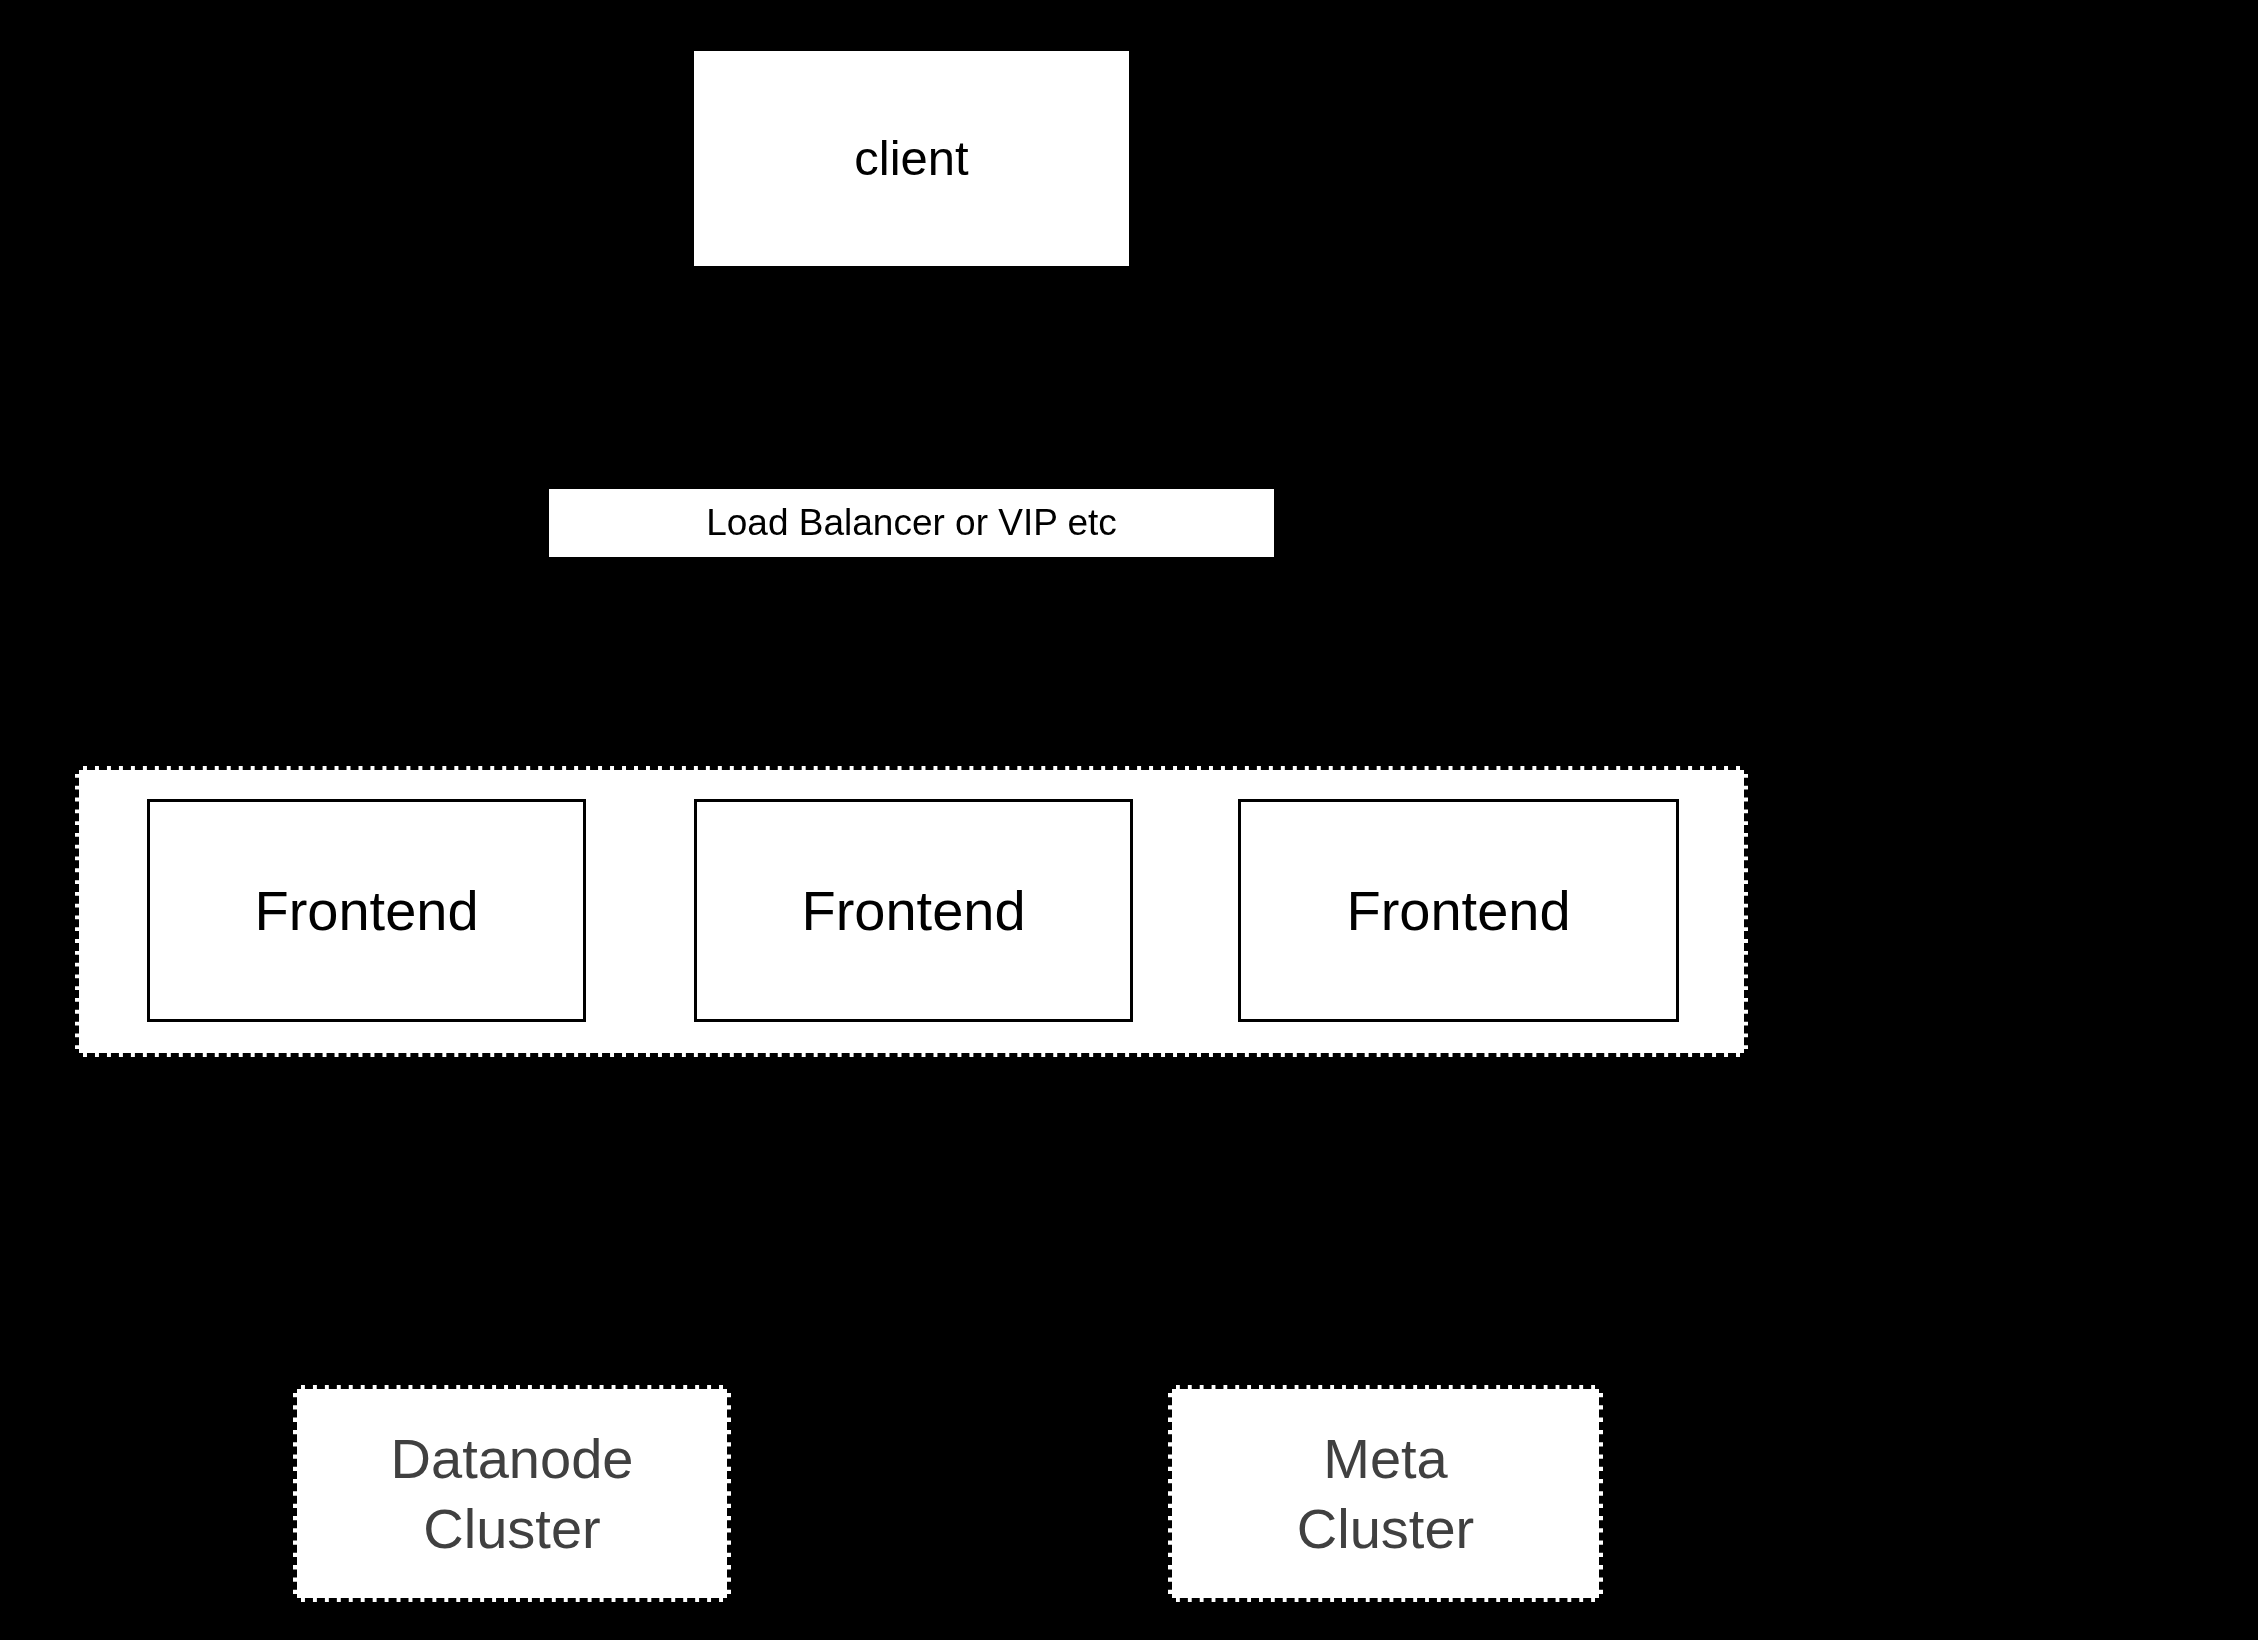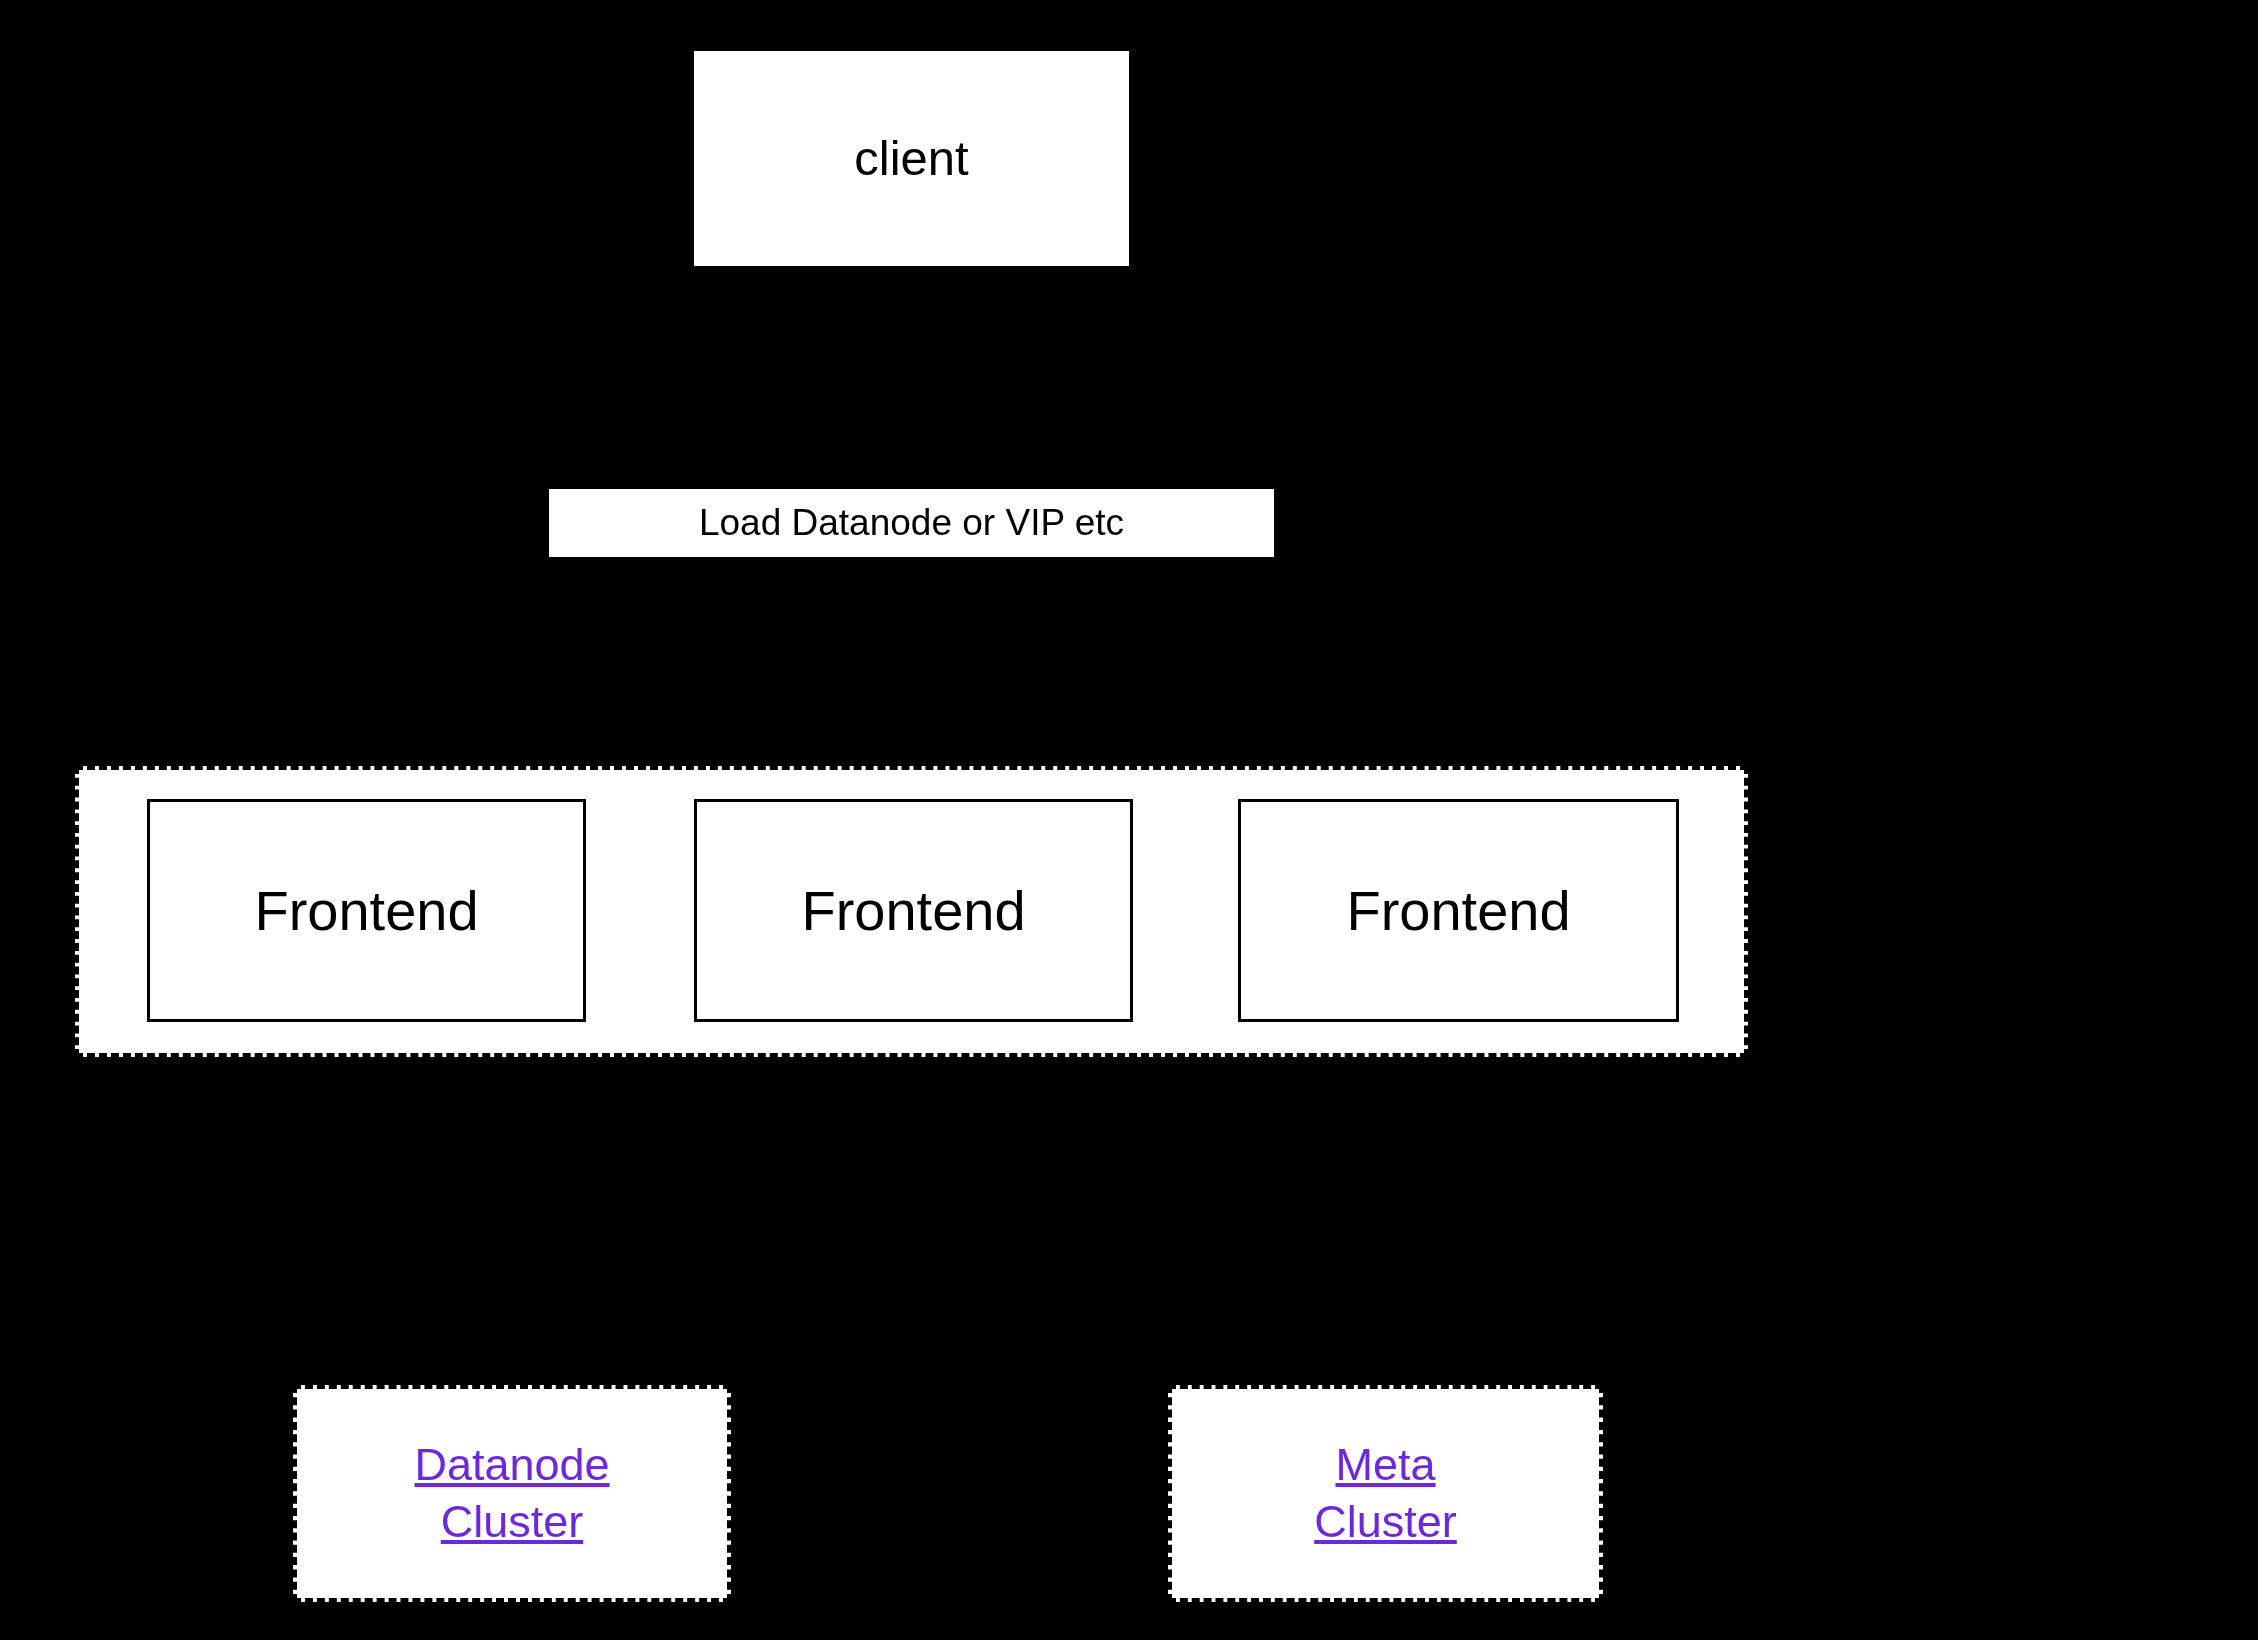--- a/index.html
+++ b/index.html
@@ -75,25 +75,24 @@
   
   .cluster-box {
     position: absolute;
     box-sizing: border-box;
     background: #ffffff;
     border: 4.5px dashed #000000;
     display: flex;
     align-items: center;
     justify-content: center;
     text-align: center;
-    font-size: 45px;
+    font-size: 56px;
     line-height: 1.25;
-    color: #6d28d9;
+    color: #404040;
     white-space: pre-line;
-    text-decoration: underline;
   }
   #datanode-cluster-box {
     left: 293px;
     top: 1385px;
     width: 438px;
     height: 217px;
   }
   #meta-cluster-box {
     left: 1168px;
     top: 1385px;
@@ -101,21 +100,21 @@
     height: 217px;
   }
 </style>
 </head>
 <body>
 
 <div id="canvas">
 
   <div class="node" id="client-box">client</div>
 
-  <div class="node" id="load-balancer-box">Load Datanode or VIP etc</div>
+  <div class="node" id="load-balancer-box">Load Balancer or VIP etc</div>
 
   <div id="frontend-cluster">
     <div class="frontend-box" id="frontend-box-0">Frontend</div>
     <div class="frontend-box" id="frontend-box-1">Frontend</div>
     <div class="frontend-box" id="frontend-box-2">Frontend</div>
   </div>
 
   <div class="cluster-box" id="datanode-cluster-box">Datanode
 Cluster</div>
 

